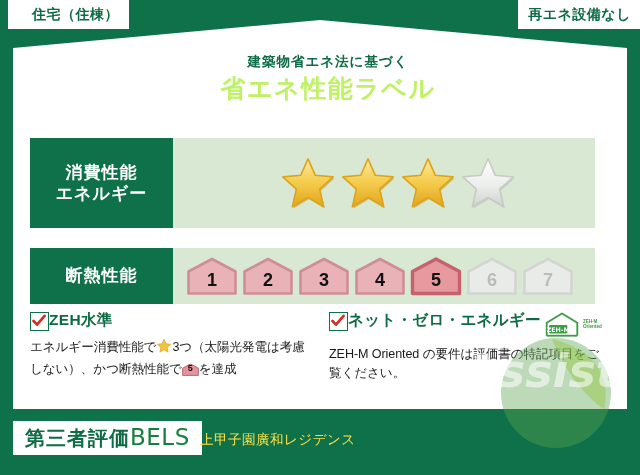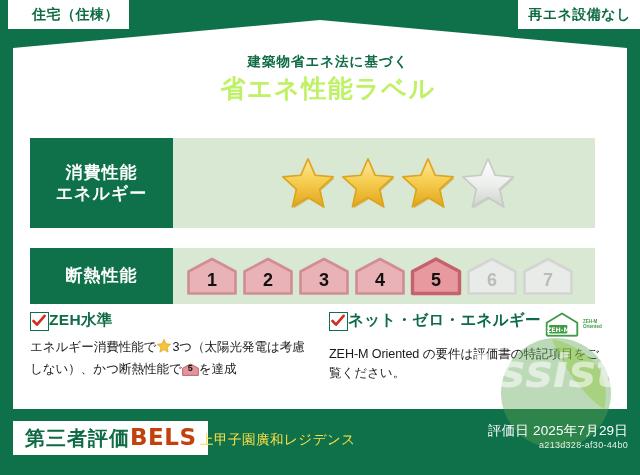--- a/index.html
+++ b/index.html
@@ -106,21 +106,21 @@
   }
 
   
   .footer{position:absolute;left:0;bottom:0;width:640px;height:66px;}
   .bels-box{
     position:absolute;left:13px;top:12px;background:#ffffff;
     padding:5px 12px 6px 12px;display:flex;align-items:baseline;
     line-height:1;
   }
   .bels-jp{color:#0e6b45;font-weight:bold;font-size:20px;letter-spacing:1px;}
-  .bels-en{color:#c2410c;font-weight:bold;font-size:23px;letter-spacing:0.5px;font-family:"DejaVu Sans",sans-serif;}
+  .bels-en{color:#15803d;font-weight:normal;font-size:23px;letter-spacing:0.5px;font-family:"DejaVu Sans",sans-serif;}
   .bldg-name{
     position:absolute;left:200px;top:24px;color:#fde047;font-size:13.5px;
     font-weight:500;letter-spacing:0.5px;line-height:1;
   }
   .eval{
     position:absolute;right:12px;top:14px;text-align:right;color:#ffffff;
   }
   .eval-date{font-size:13.5px;line-height:1.25;letter-spacing:0.2px;white-space:nowrap;}
   .eval-id{font-size:9px;line-height:1.3;letter-spacing:0.3px;color:#e6efe9;white-space:nowrap;}
 </style>
@@ -293,19 +293,15 @@
       <text x="96" y="56" font-family="DejaVu Sans, sans-serif" font-size="46" font-style="italic" font-weight="bold" fill="#ffffff" opacity="0.55" text-anchor="middle">Assist</text>
     </svg>
   </div>
 
   <div class="footer">
     <div class="bels-box">
       <span class="bels-jp">第三者評価</span>
       <span class="bels-en">BELS</span>
     </div>
     <div class="bldg-name">上甲子園廣和レジデンス</div>
-    <div class="eval">
-      <div class="eval-date">評価日 2025年7月29日</div>
-      <div class="eval-id">a213d328-af30-44b0</div>
-    </div>
   </div>
 
 </div>
 
 </body></html>

